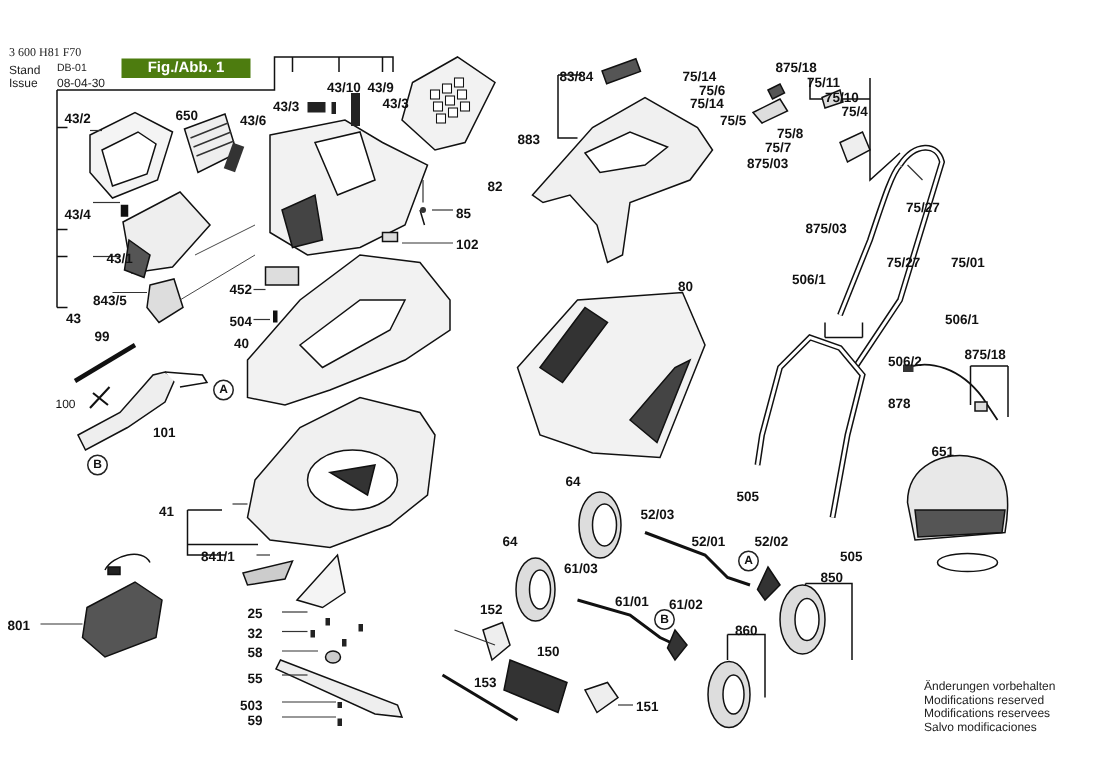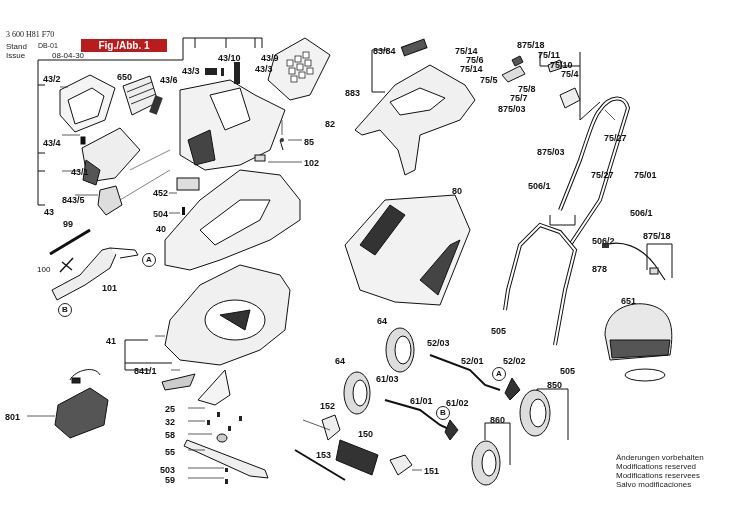--- a/index.html
+++ b/index.html
@@ -1,31 +1,31 @@
 <!DOCTYPE html>
 <html><head>
 <meta charset="utf-8">
 <style>
   html,body{margin:0;padding:0;background:#fff;}
   body{width:730px;height:516px;position:relative;overflow:hidden;font-family:"Liberation Sans",sans-serif;color:#111;}
   .hdr{position:absolute;font-size:8px;line-height:10px;color:#222;}
-  .figbox{position:absolute;left:81px;top:39px;width:86px;height:13px;background:#b91c1c;color:#fff;font-weight:bold;font-size:10px;line-height:13px;text-align:center;}
+  .figbox{position:absolute;left:81px;top:39px;width:86px;height:13px;background:#4d7c0f;color:#fff;font-weight:bold;font-size:10px;line-height:13px;text-align:center;}
   .lbl{position:absolute;font-size:9px;font-weight:bold;line-height:10px;white-space:nowrap;color:#111;}
   .note{position:absolute;left:616px;top:453px;font-size:8px;line-height:9px;color:#222;}
   svg{position:absolute;left:0;top:0;}
   .circ{position:absolute;width:12px;height:12px;border:1px solid #222;border-radius:50%;font-size:8px;line-height:12px;text-align:center;font-weight:bold;background:#fff;}
 </style>
 </head>
 <body>
 
 <div class="hdr" style="left:6px;top:30px;font-family:Liberation Serif, serif;">3 600 H81 F70</div>
 <div class="hdr" style="left:6px;top:42px;">Stand</div>
 <div class="hdr" style="left:6px;top:51px;">Issue</div>
 <div class="hdr" style="left:38px;top:41px;font-size:7px;">DB-01</div>
-<div class="hdr" style="left:52px;top:51px;">08-04-30</div>
+<div class="hdr" style="left:38px;top:51px;">08-04-30</div>
 <div class="figbox">Fig./Abb. 1</div>
 
 <svg width="730" height="516" viewBox="0 0 730 516">
   <g fill="none" stroke="#111" stroke-width="1">
 
     <path d="M38 60 V205 M38 60 H183 V38 H262 V48"></path>
     <path d="M195 38 V48 M226 38 V48 M255 38 V48"></path>
     <path d="M38 205 H45 M38 85 H45 M38 153 H45 M38 171 H45"></path>
 
     <path d="M125 340 V370 H150 M125 340 H148 M125 363 H172"></path>
@@ -232,21 +232,21 @@
 
 <div class="lbl" style="left:43px;top:74px;">43/2</div>
 <div class="lbl" style="left:117px;top:72px;">650</div>
 <div class="lbl" style="left:160px;top:75px;">43/6</div>
 <div class="lbl" style="left:43px;top:138px;">43/4</div>
 <div class="lbl" style="left:43px;top:167px;margin-left:28px;">43/1</div>
 <div class="lbl" style="left:62px;top:195px;">843/5</div>
 <div class="lbl" style="left:44px;top:207px;">43</div>
 <div class="lbl" style="left:182px;top:66px;">43/3</div>
 <div class="lbl" style="left:218px;top:53px;">43/10</div>
-<div class="lbl" style="left:245px;top:53px;margin-left:16px;">43/9</div>
+<div class="lbl" style="left:245px;top:53px;">43/9</div>
 <div class="lbl" style="left:255px;top:64px;">43/3</div>
 <div class="lbl" style="left:305px;top:119px;padding-left:20px;">82</div>
 <div class="lbl" style="left:304px;top:137px;">85</div>
 <div class="lbl" style="left:304px;top:158px;">102</div>
 <div class="lbl" style="left:153px;top:188px;">452</div>
 <div class="lbl" style="left:153px;top:209px;">504</div>
 <div class="lbl" style="left:156px;top:224px;">40</div>
 <div class="lbl" style="left:63px;top:219px;">99</div>
 <div class="lbl" style="left:37px;top:265px;font-size:8px;font-weight:normal;">100</div>
 <div class="lbl" style="left:102px;top:283px;">101</div>

